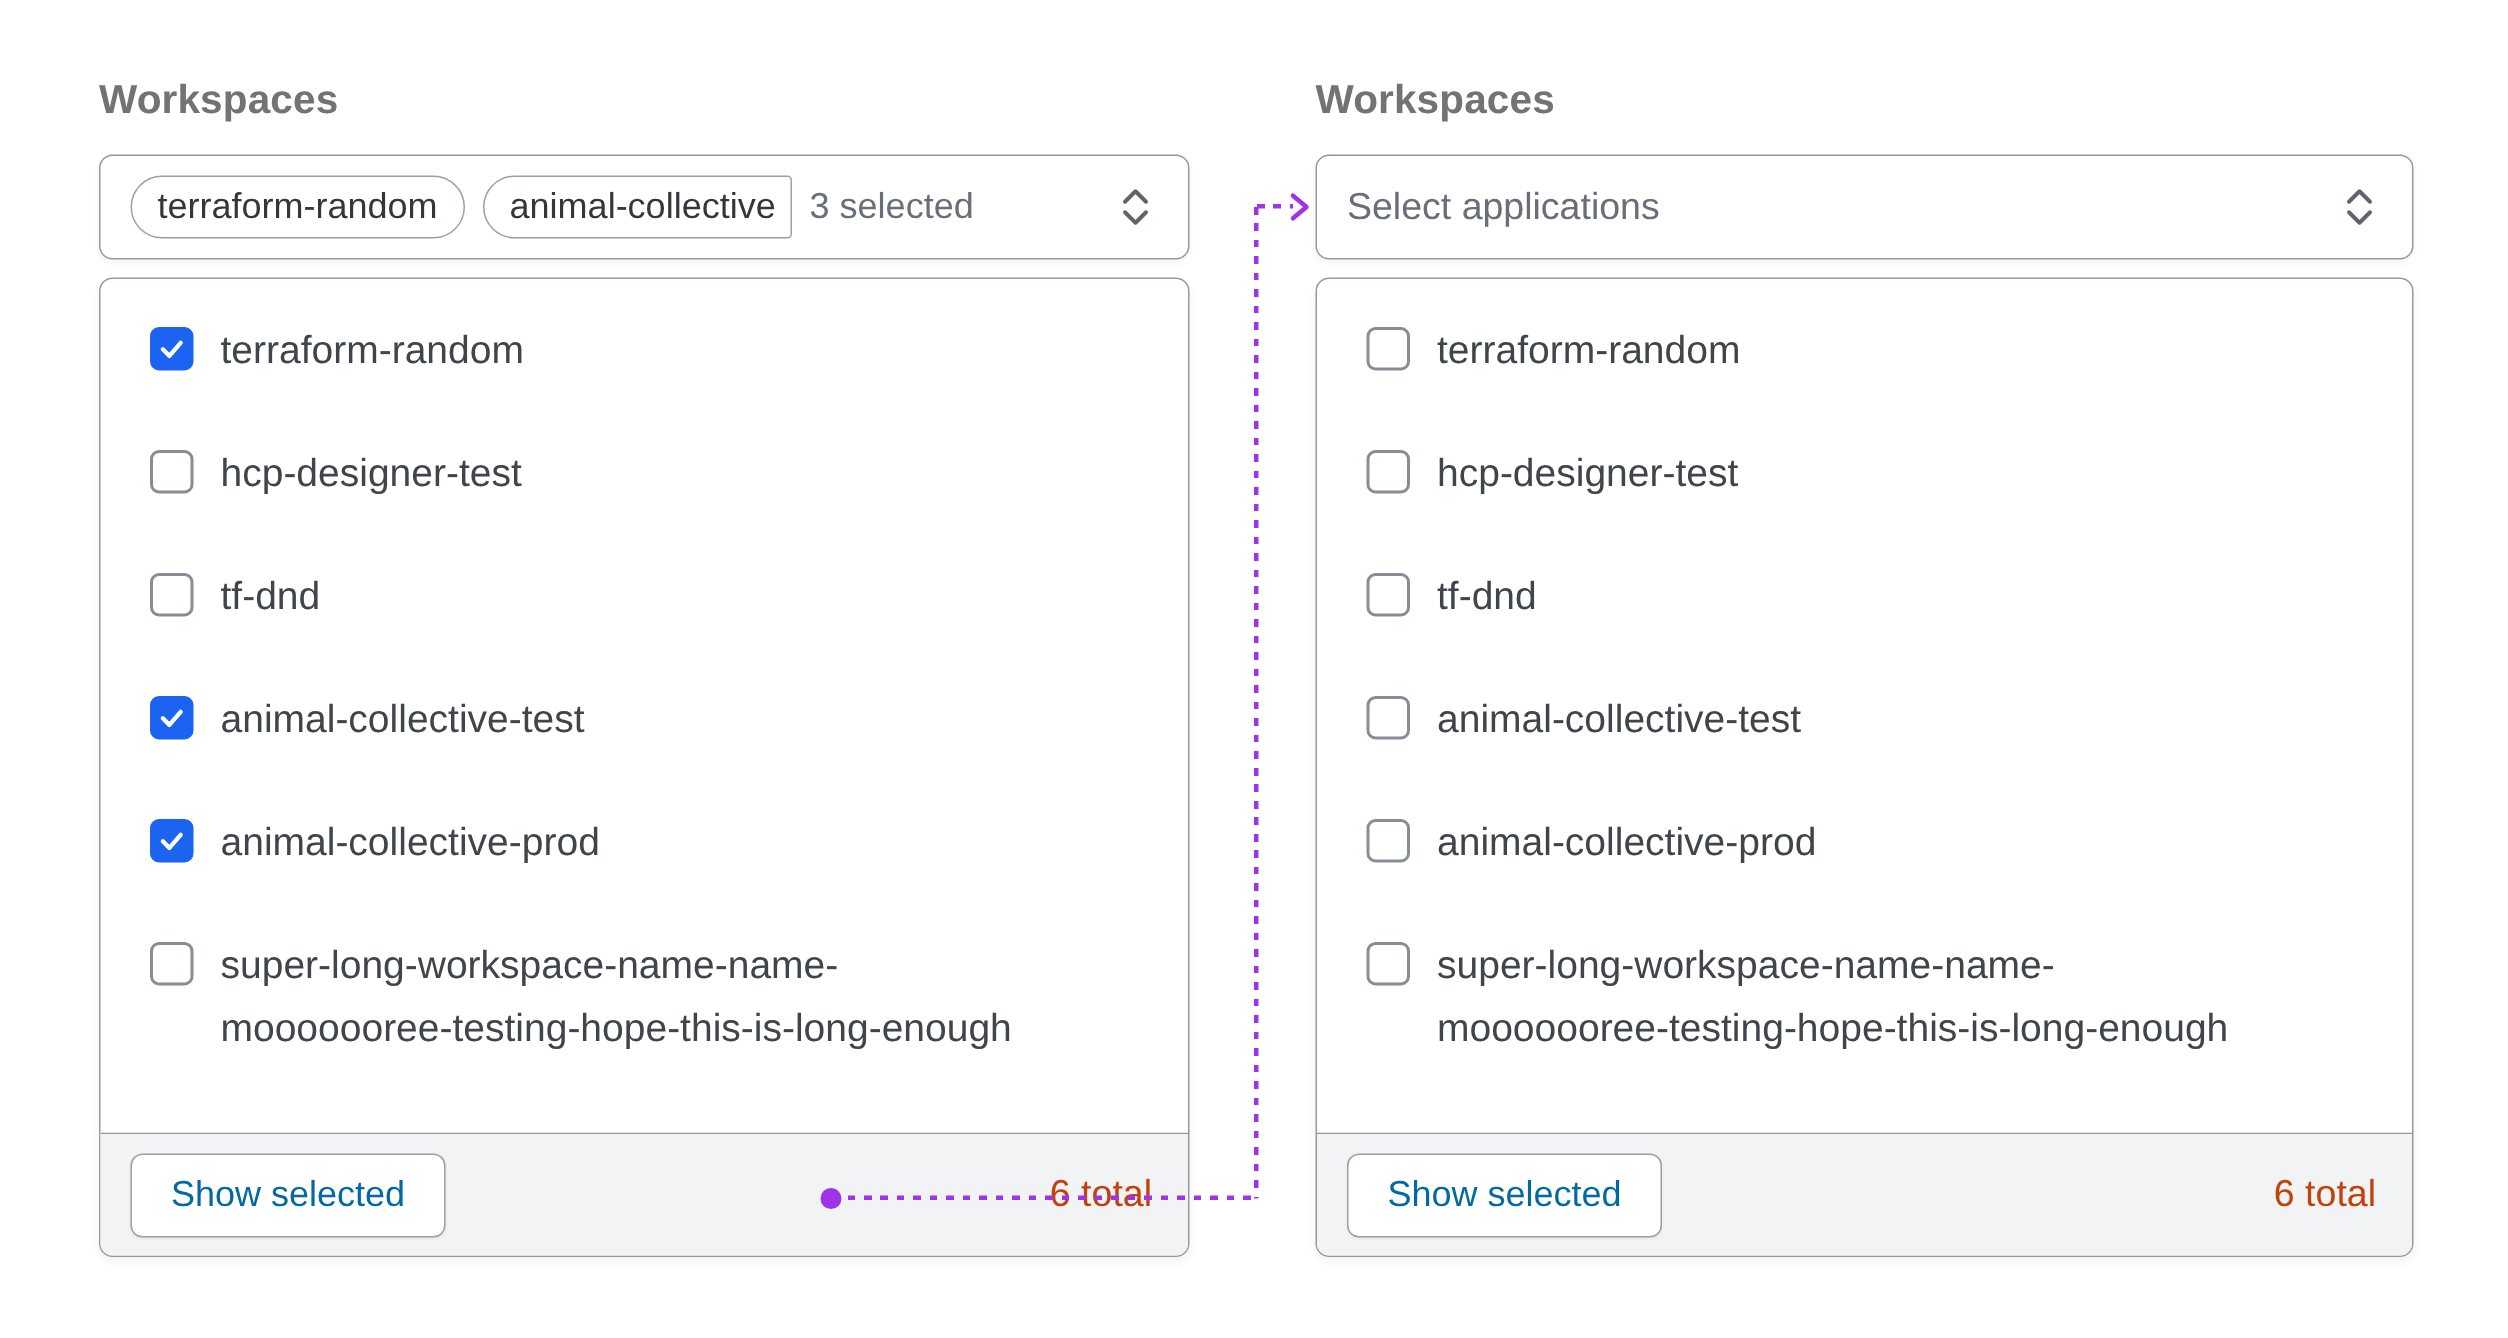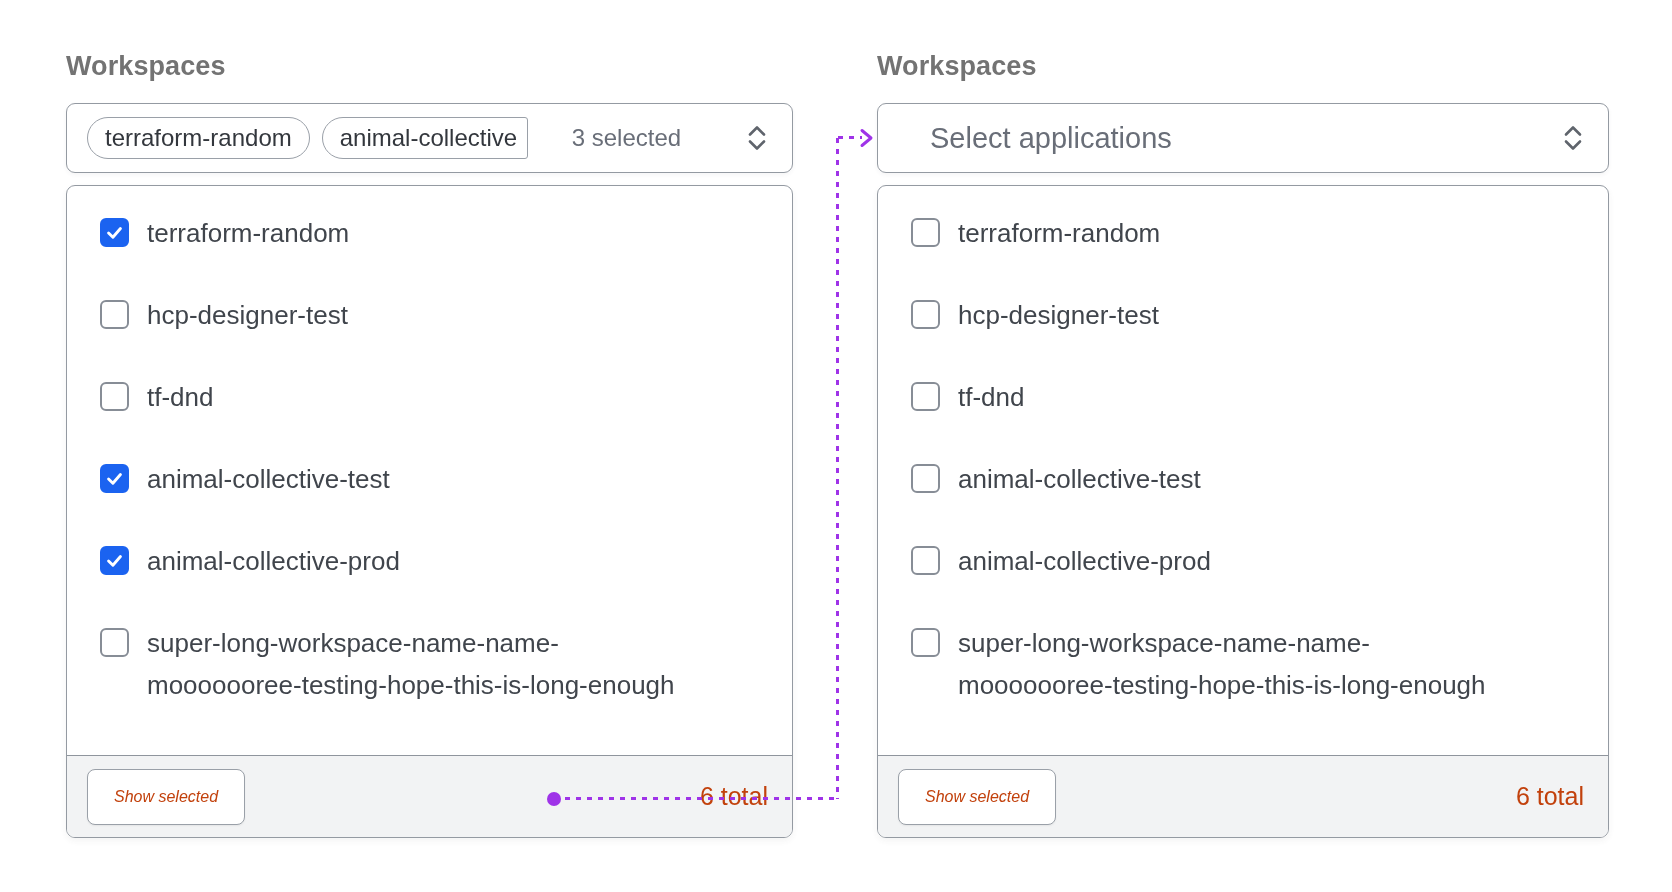--- a/index.html
+++ b/index.html
@@ -35,22 +35,22 @@
   .chip{
     height:42px;display:inline-flex;align-items:center;
     border:1.5px solid var(--btn-border);border-radius:999px;
     padding:0 17px;font-size:24px;color:#33373d;white-space:nowrap;
     background:#fff;flex-shrink:0;
   }
   .chip.cut{
     width:206px;border-radius:21px 3px 3px 21px;
     padding-right:0;overflow:hidden;
   }
-  .count,.placeholder{font-size:24px;color:var(--muted);white-space:nowrap;margin-left:32px;}
-  .placeholder{font-size:29px;}
+  .count,.placeholder{font-size:24px;color:var(--muted);white-space:nowrap;}
+  .placeholder{font-size:25px;}
   .sort-icon{margin-left:auto;flex-shrink:0;}
   .listbox{
     margin-top:12px;height:653px;background:#fff;position:relative;
     border:1.5px solid var(--border);border-radius:9px;
     box-shadow:0 3px 6px rgba(60,64,70,.06);
   }
   .options{padding:26px 24px 0 33px;}
   .row{display:flex;gap:18px;margin-bottom:40px;align-items:flex-start;}
   .cb{
     width:29px;height:29px;border:2px solid #878d96;border-radius:6px;
@@ -63,22 +63,22 @@
   .opt-label{font-size:26px;line-height:42px;color:var(--text);max-width:560px;}
   .lfooter{
     position:absolute;left:0;right:0;bottom:0;height:82px;
     background:var(--footer-bg);border-top:1.5px solid #8f959d;
     border-radius:0 0 8px 8px;
     display:flex;align-items:center;gap:18px;padding:0 24px 0 20px;
   }
   .btn{
     height:56px;padding:0 26px;border:1.5px solid var(--btn-border);
     border-radius:8px;background:#fff;font-family:inherit;
-    font-size:16px;color:#c2410c;box-shadow:0 1px 2px rgba(0,0,0,.06);
-    cursor:pointer;white-space:nowrap;font-style:italic;
+    font-size:24px;color:#0369a1;box-shadow:0 1px 2px rgba(0,0,0,.06);
+    cursor:pointer;white-space:nowrap;
   }
   .total{margin-left:auto;font-size:25px;color:#c2410c;white-space:nowrap;}
   
   .anno{position:absolute;z-index:30;}
   .anno-dot{
     left:547px;top:792px;width:14px;height:14px;border-radius:50%;
     background:var(--purple);
   }
   .anno-h-bottom{
     left:554px;top:797px;width:284px;height:3px;

